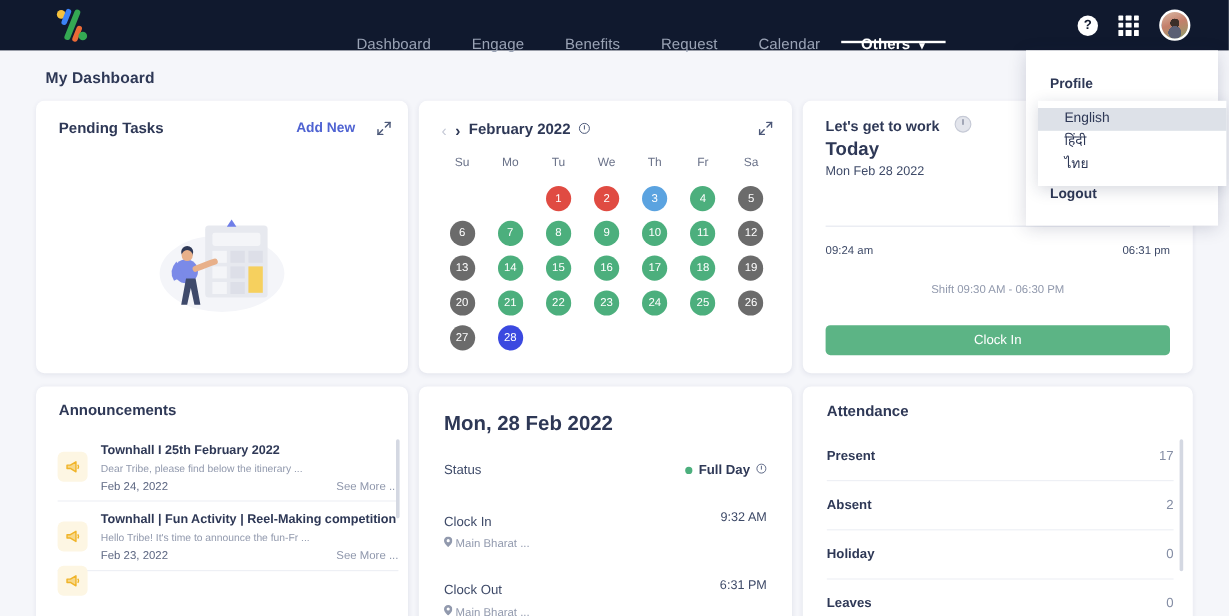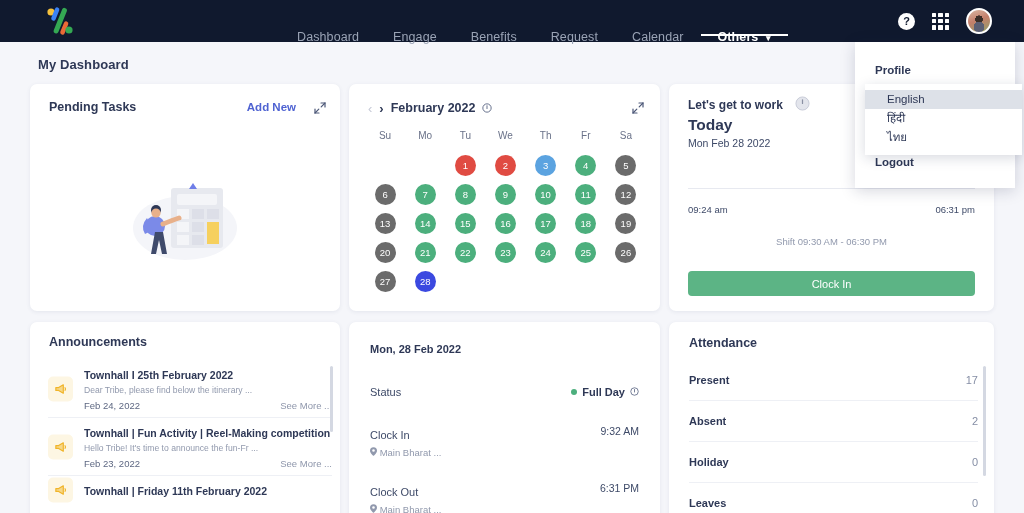--- a/index.html
+++ b/index.html
@@ -171,21 +171,21 @@
   .cal-day {
     width: 21px; height: 21px; border-radius: 50%;
     font-size: 9.5px; color: #ffffff;
     display: flex; align-items: center; justify-content: center;
     cursor: pointer;
   }
   .cal-day.empty { background: transparent; cursor: default; }
 
   
   #daydetail { left: 349px; top: 322px; width: 311px; height: 200px; overflow: hidden; }
-  .dd-title { position: absolute; left: 21px; top: 21px; font-size: 11px; font-weight: bold; }
+  .dd-title { position: absolute; left: 21px; top: 21px; font-size: 17px; font-weight: bold; }
   .dd-row { position: absolute; left: 21px; right: 21px; display: flex; justify-content: space-between; align-items: flex-start; }
   .dd-label { font-size: 11px; color: #3e4a68; }
   .dd-sub { font-size: 9.5px; color: #9199ad; margin-top: 4px; }
   .dd-val { font-size: 10.5px; color: #3e4a68; }
   .dd-status { display: flex; align-items: center; gap: 5px; font-size: 11px; font-weight: bold; color: #2e3856; }
   .dot-green { width: 6px; height: 6px; border-radius: 50%; background: #4caf7d; display: inline-block; }
 
   
   #work { left: 669px; top: 84px; width: 325px; height: 227px; overflow: hidden; }
   .work-title { position: absolute; left: 19px; top: 14px; font-size: 12px; font-weight: bold; }
@@ -349,21 +349,20 @@
       </div>
     </div>
 
     <div class="ann-row" style="border-bottom:none;">
       <div class="ann-icon">
         <svg width="13" height="13" viewBox="0 0 14 14" fill="none" stroke="#f0b429" stroke-width="1.3" stroke-linejoin="round">
           <path d="M2 5.5h3l5-3v9l-5-3H2z" fill="#f7d88a" stroke="#f0b429"></path>
           <path d="M11.5 5.2a2.4 2.4 0 0 1 0 3.6"></path>
         </svg>
       </div>
-      <div class="ann-title">Townhall | Friday 11th February 2022</div>
     </div>
 
   </div>
   <div class="ann-scrollbar"></div>
 </div>
 
 <div class="card" id="calendar">
   <div class="cal-head">
     <span class="cal-chev dim">‹</span>
     <span class="cal-chev on">›</span>

